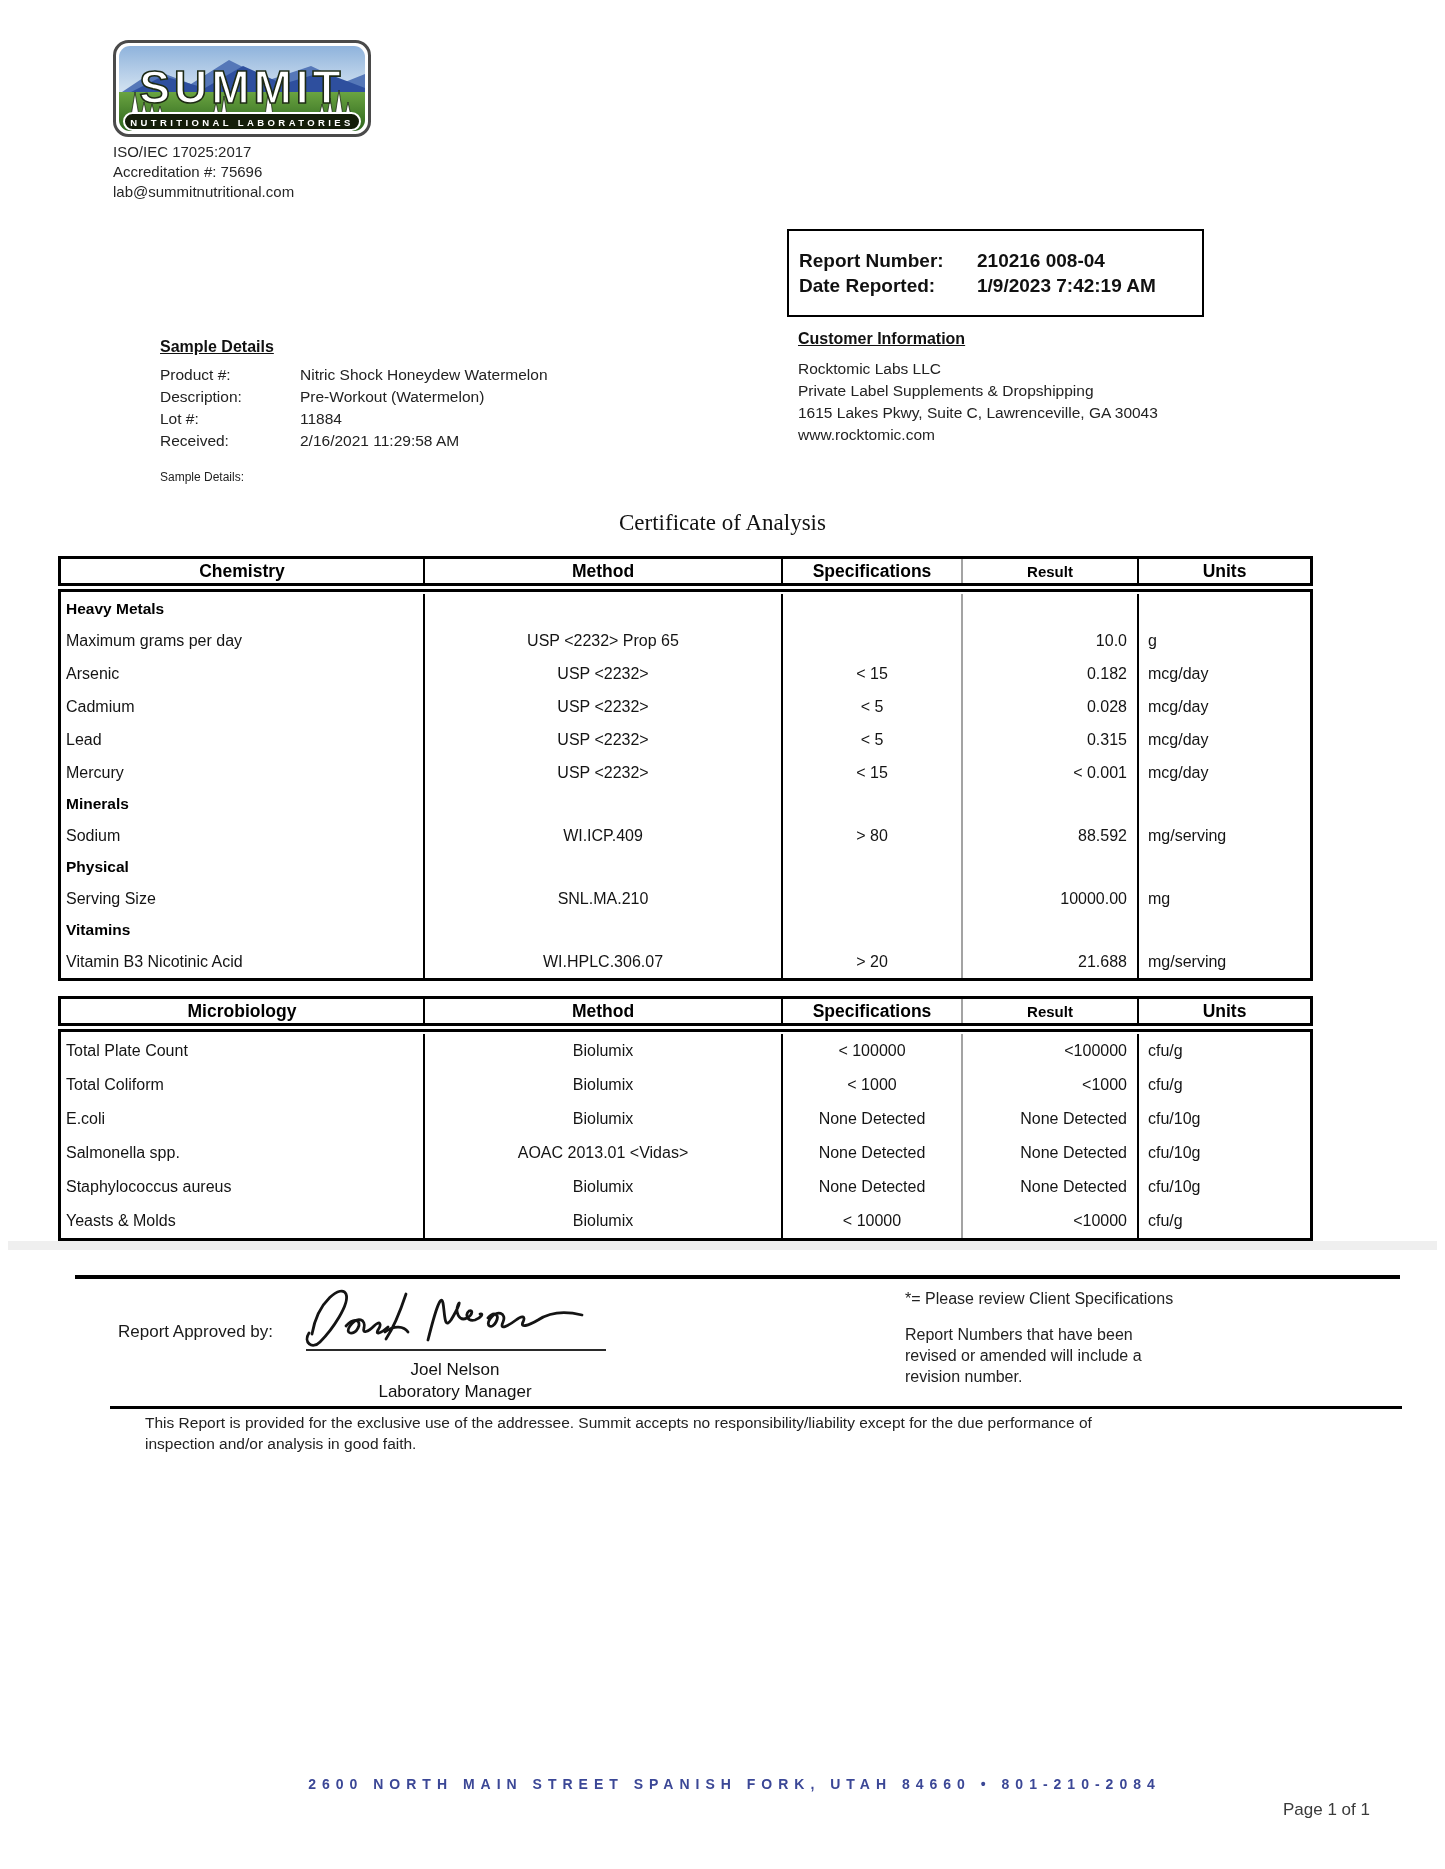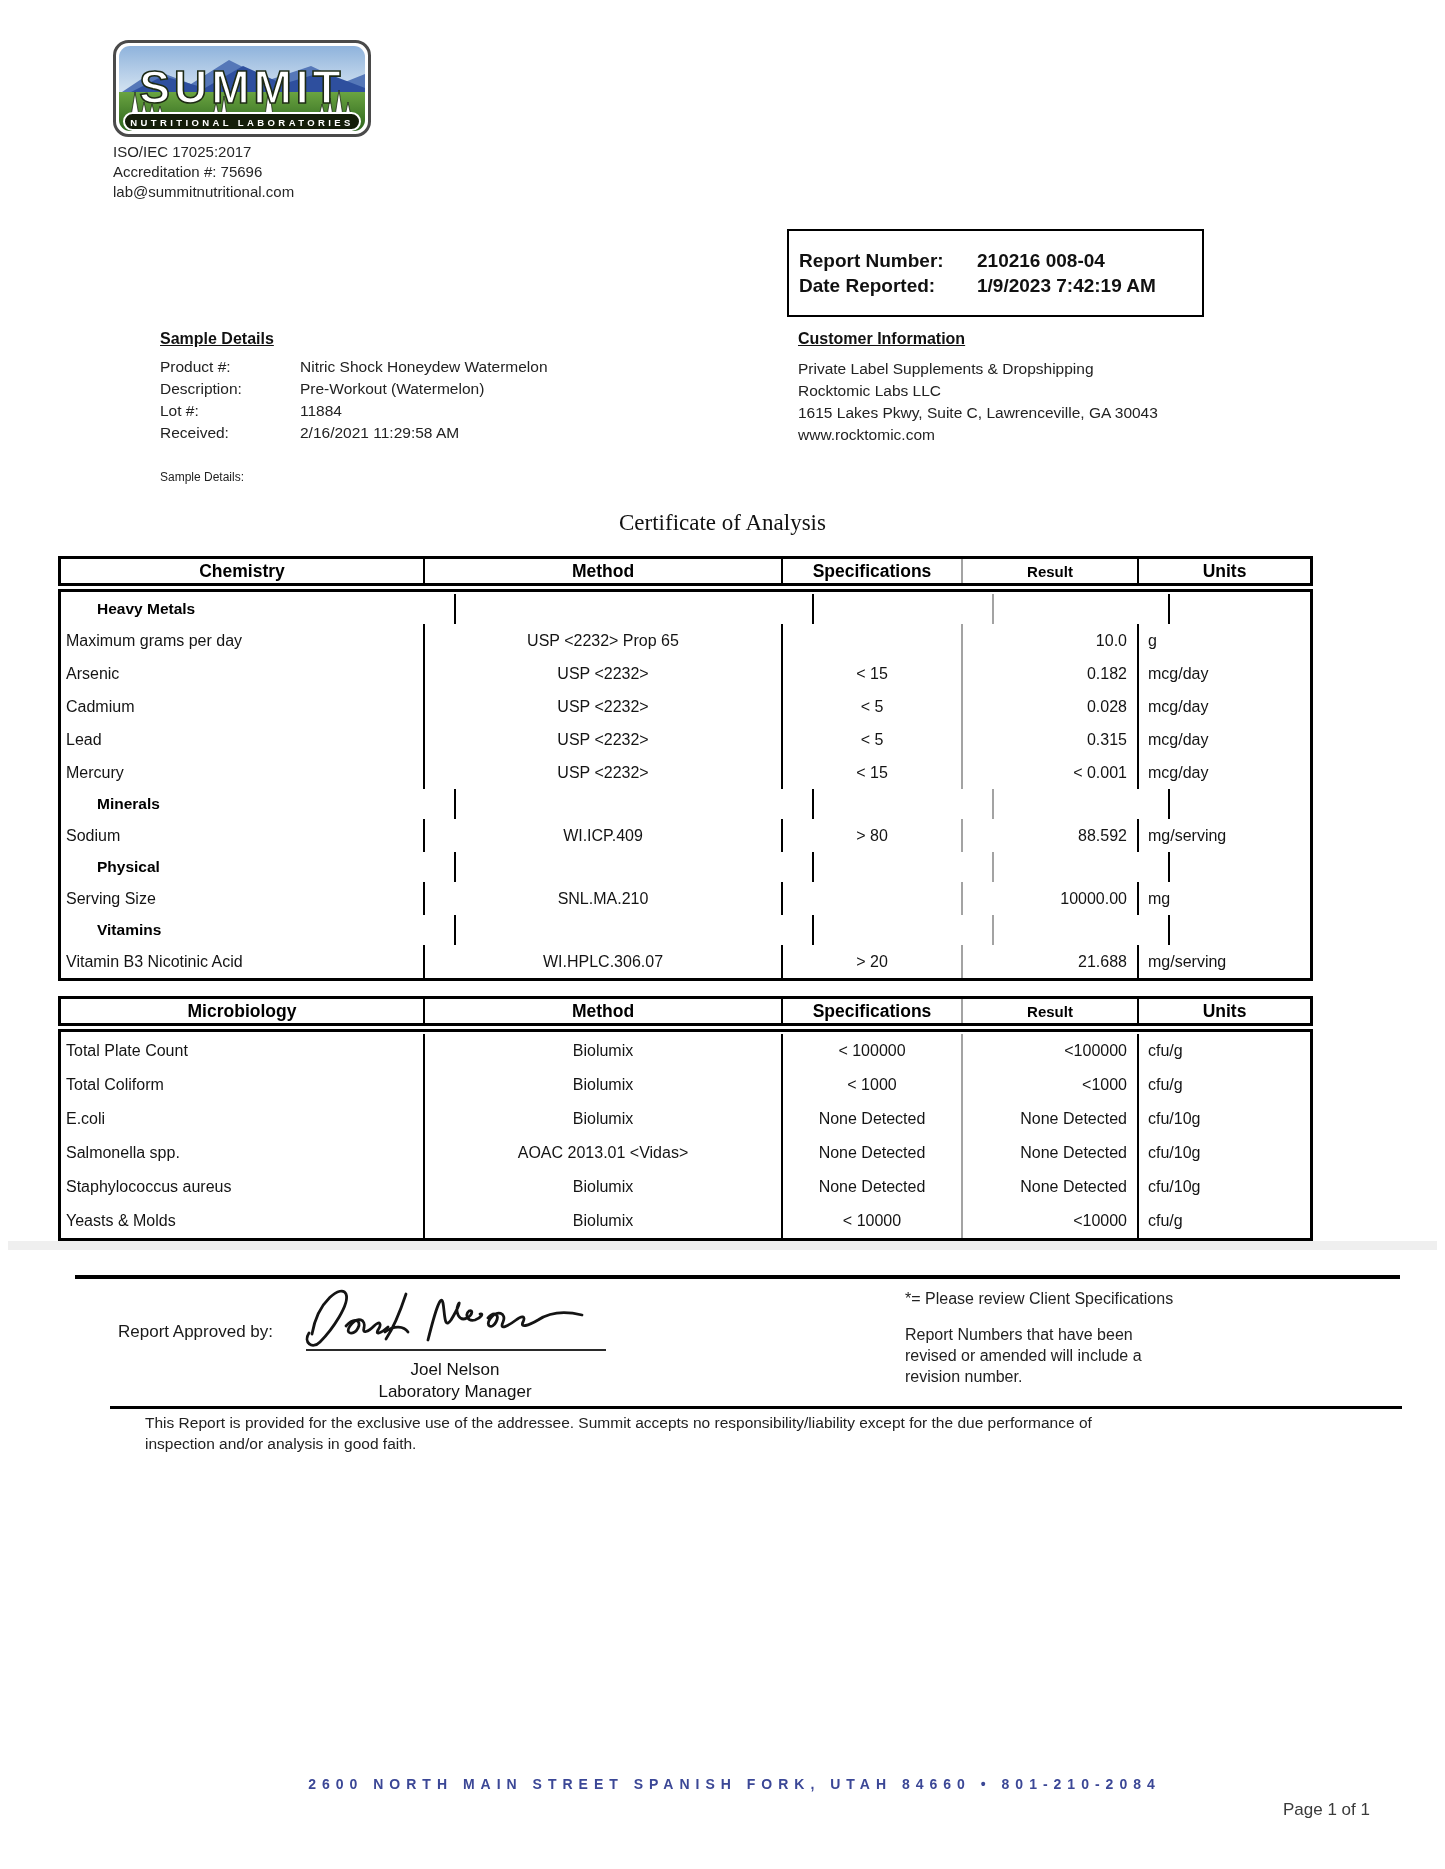--- a/index.html
+++ b/index.html
@@ -43,21 +43,21 @@
   }
   .thead{display:grid;grid-template-columns:364px 358px 180px 176px 171px;height:30px;}
   .thead .tcell{
     display:flex;align-items:center;justify-content:center;
     font-weight:bold;font-size:17.5px;color:#000;
   }
   .thead .t-c3{font-size:15px;}
   .tbody{padding-top:2px;}
   .trow{display:grid;grid-template-columns:364px 358px 180px 176px 171px;}
   .row-h33{height:33px;}
-  .row-h30{height:30px;padding-left:31px;}
+  .row-h30{height:30px;}
   .row-h34{height:34px;}
   .tcell{box-sizing:border-box;display:flex;align-items:center;overflow:hidden;}
   .tbody .tcell{font-size:16px;color:#141414;}
   .t-c0{justify-content:flex-start;padding-left:5px;border-right:2px solid #000;}
   .t-c1{justify-content:center;border-right:2px solid #000;}
   .t-c2{justify-content:center;border-right:2px solid #a3a3a3;}
   .t-c3{justify-content:flex-end;padding-right:10px;border-right:2px solid #000;}
   .t-c4{justify-content:flex-start;padding-left:9px;}
   .trow.section .t-c0{font-weight:bold;font-size:15.5px;color:#000;}
 
@@ -136,40 +136,40 @@
     <div>lab@summitnutritional.com</div>
   </div>
 
   <div class="abs report-box">
     <div>Report Number:</div>
     <div>210216 008-04</div>
     <div>Date Reported:</div>
     <div>1/9/2023 7:42:19 AM</div>
   </div>
 
-  <div class="abs" style="left:160px;top:330px;width:560px;">
+  <div class="abs" style="left:160px;top:338px;width:560px;">
     <div class="blk-title">Sample Details</div>
     <div class="fields">
       <div>Product #:</div>
       <div>Nitric Shock Honeydew Watermelon</div>
       <div>Description:</div>
       <div>Pre-Workout (Watermelon)</div>
       <div>Lot #:</div>
       <div>11884</div>
       <div>Received:</div>
       <div>2/16/2021 11:29:58 AM</div>
     </div>
   </div>
   <div class="abs sample-extra">Sample Details:</div>
 
   <div class="abs" style="left:798px;top:330px;width:560px;">
     <div class="blk-title">Customer Information</div>
     <div class="cust-lines" style="margin-top:10px;">
+      <div>Rocktomic Labs LLC</div>
       <div>Private Label Supplements &amp; Dropshipping</div>
-      <div>Rocktomic Labs LLC</div>
       <div>1615 Lakes Pkwy, Suite C, Lawrenceville, GA 30043</div>
       <div>www.rocktomic.com</div>
     </div>
   </div>
 
   <div class="abs cert-title">Certificate of Analysis</div>
 
   <div class="abs thead" style="top:556px;">
     <div class="tcell t-c0" style="justify-content:center;padding-left:0;">Chemistry</div>
     <div class="tcell t-c1">Method</div>

